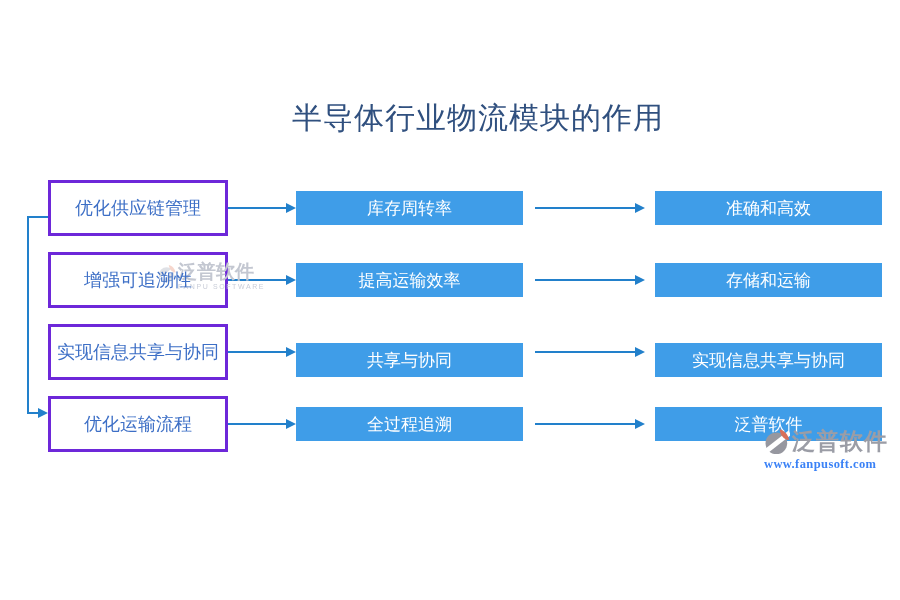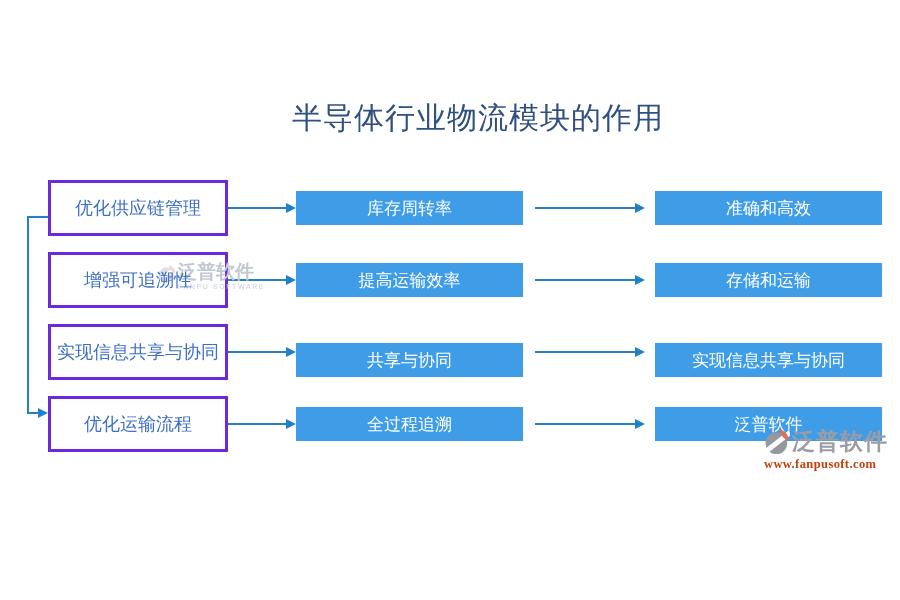--- a/index.html
+++ b/index.html
@@ -47,21 +47,21 @@
   .wm-icon{opacity:.55;margin-top:3px;}
   .wm-col{margin-left:2px;}
   .wm-brand{font-size:19px;font-weight:bold;color:#C3C7D1;white-space:nowrap;line-height:21px;}
   .wm-sub{font-size:7px;color:#C9CDD8;letter-spacing:1.6px;white-space:nowrap;margin-top:1px;}
   
   .footer{position:absolute;right:12px;bottom:12px;display:flex;flex-direction:column;align-items:flex-start;}
   .footer-row{display:flex;align-items:center;}
   .footer-brand{font-size:23px;font-weight:bold;color:#9B9DA6;white-space:nowrap;margin-left:2px;letter-spacing:1px;}
   .footer-url{
     font-family:"Liberation Serif","DejaVu Serif",serif;
-    font-size:12.5px;font-weight:bold;color:#c2410c;white-space:nowrap;margin-top:0px;letter-spacing:.4px;
+    font-size:12.5px;font-weight:bold;color:#3b82f6;white-space:nowrap;margin-top:0px;letter-spacing:.4px;
   }
 </style>
 </head>
 <body>
 
 <div class="canvas">
 
   <div class="title">半导体行业物流模块的作用</div>
 
   <div class="hline elbow-h1"></div>

